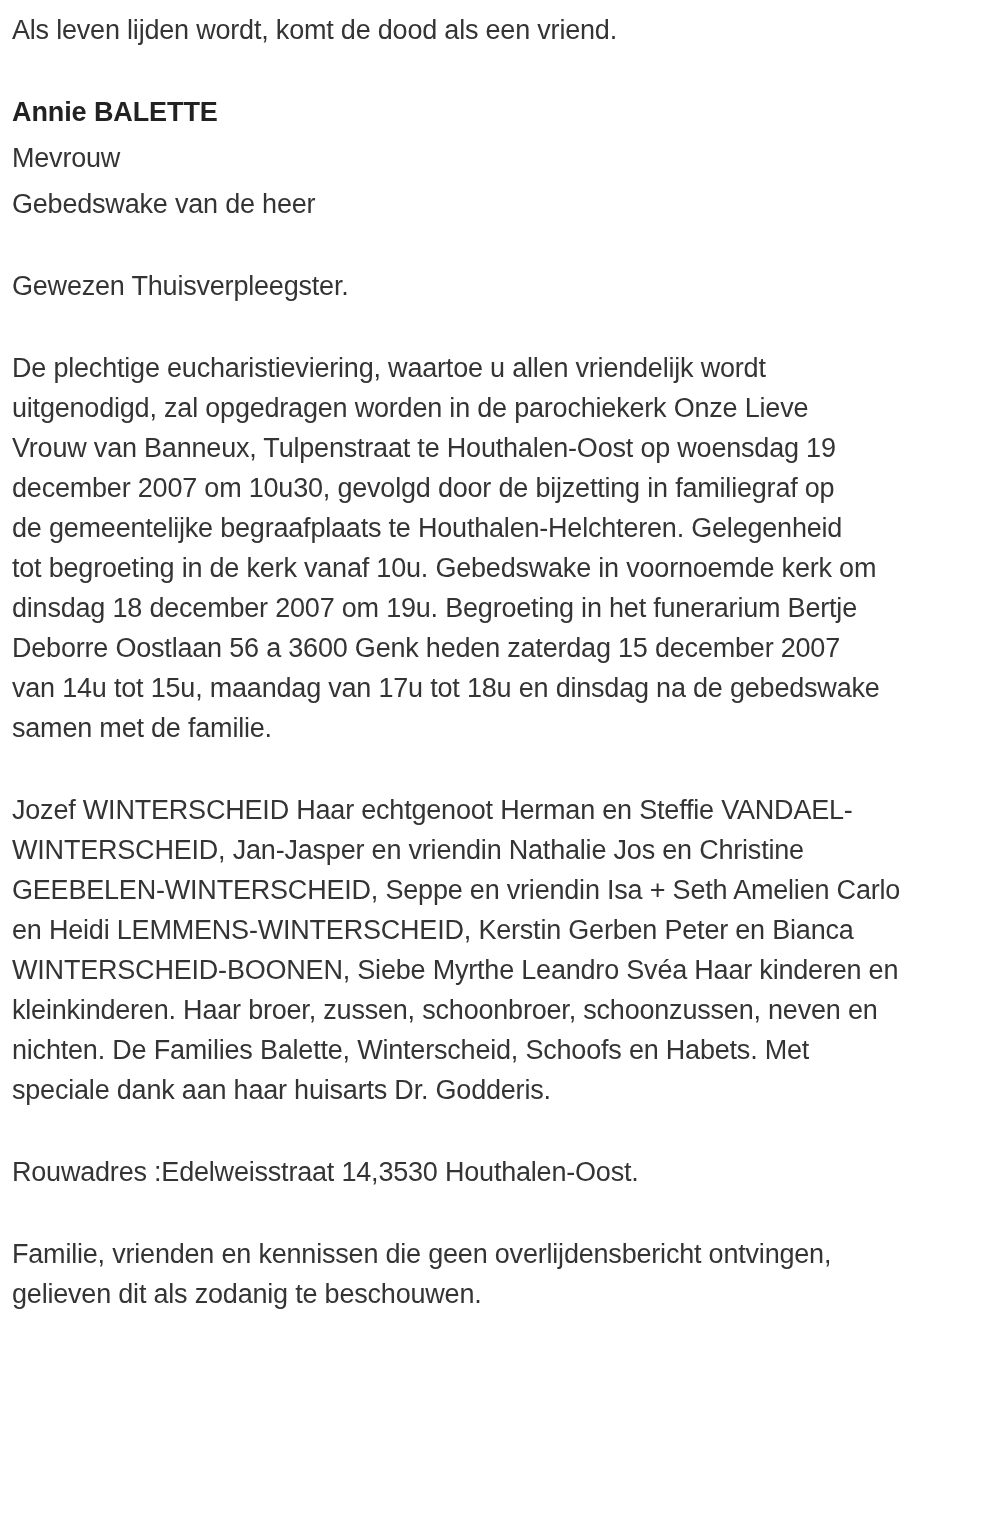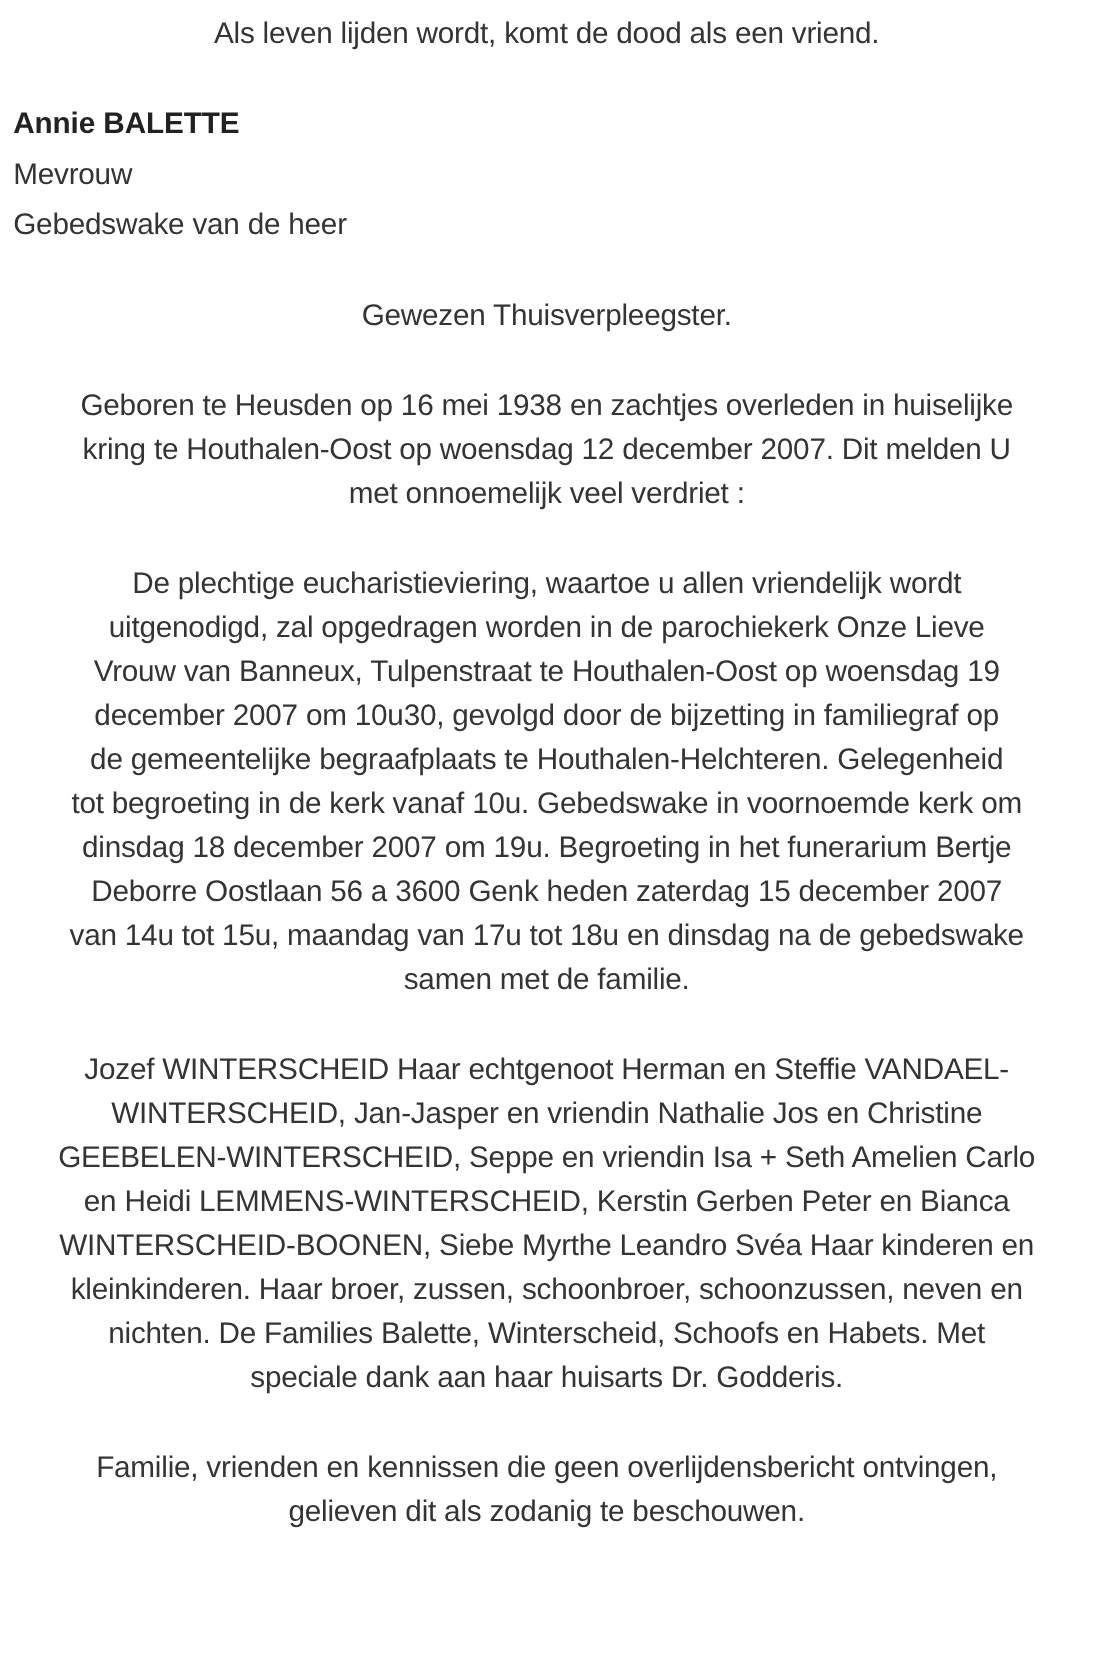--- a/index.html
+++ b/index.html
@@ -17,21 +17,20 @@
     line-height: 40px;
     letter-spacing: -0.2px;
     -webkit-font-smoothing: antialiased;
   }
   main.document {
     padding: 10px 18px 0 12px;
   }
   .para {
     margin: 0 0 42px 0;
     white-space: pre-line;
-    text-align: center;
   }
   .block {
     margin: 0 0 42px 0;
   }
   .line {
     margin: 0 0 6px 0;
     white-space: pre-line;
   }
   .line:last-child {
     margin-bottom: 0;
@@ -50,23 +49,20 @@
   <p class="para">Als leven lijden wordt, komt de dood als een vriend.</p>
 
   <div class="block">
     <p class="line deceased-name">Annie BALETTE</p>
     <p class="line">Mevrouw</p>
     <p class="line">Gebedswake van de heer</p>
   </div>
 
   <p class="para">Gewezen Thuisverpleegster.</p>
 
-  <p class="para">Geboren te Heusden op 16 mei 1938 en zachtjes overleden in huiselijke
-kring te Houthalen-Oost op woensdag 12 december 2007. Dit melden U
-met onnoemelijk veel verdriet :</p>
 
   <p class="para">De plechtige eucharistieviering, waartoe u allen vriendelijk wordt
 uitgenodigd, zal opgedragen worden in de parochiekerk Onze Lieve
 Vrouw van Banneux, Tulpenstraat te Houthalen-Oost op woensdag 19
 december 2007 om 10u30, gevolgd door de bijzetting in familiegraf op
 de gemeentelijke begraafplaats te Houthalen-Helchteren. Gelegenheid
 tot begroeting in de kerk vanaf 10u. Gebedswake in voornoemde kerk om
 dinsdag 18 december 2007 om 19u. Begroeting in het funerarium Bertje
 Deborre Oostlaan 56 a 3600 Genk heden zaterdag 15 december 2007
 van 14u tot 15u, maandag van 17u tot 18u en dinsdag na de gebedswake
@@ -74,17 +70,18 @@
 
   <p class="para">Jozef WINTERSCHEID Haar echtgenoot Herman en Steffie VANDAEL-
 WINTERSCHEID, Jan-Jasper en vriendin Nathalie Jos en Christine
 GEEBELEN-WINTERSCHEID, Seppe en vriendin Isa + Seth Amelien Carlo
 en Heidi LEMMENS-WINTERSCHEID, Kerstin Gerben Peter en Bianca
 WINTERSCHEID-BOONEN, Siebe Myrthe Leandro Svéa Haar kinderen en
 kleinkinderen. Haar broer, zussen, schoonbroer, schoonzussen, neven en
 nichten. De Families Balette, Winterscheid, Schoofs en Habets. Met
 speciale dank aan haar huisarts Dr. Godderis.</p>
 
+  <p class="para">Rouwadres :Edelweisstraat 14,3530 Houthalen-Oost.</p>
 
   <p class="para">Familie, vrienden en kennissen die geen overlijdensbericht ontvingen,
 gelieven dit als zodanig te beschouwen.</p>
 
 </main>
 
 </body></html>

